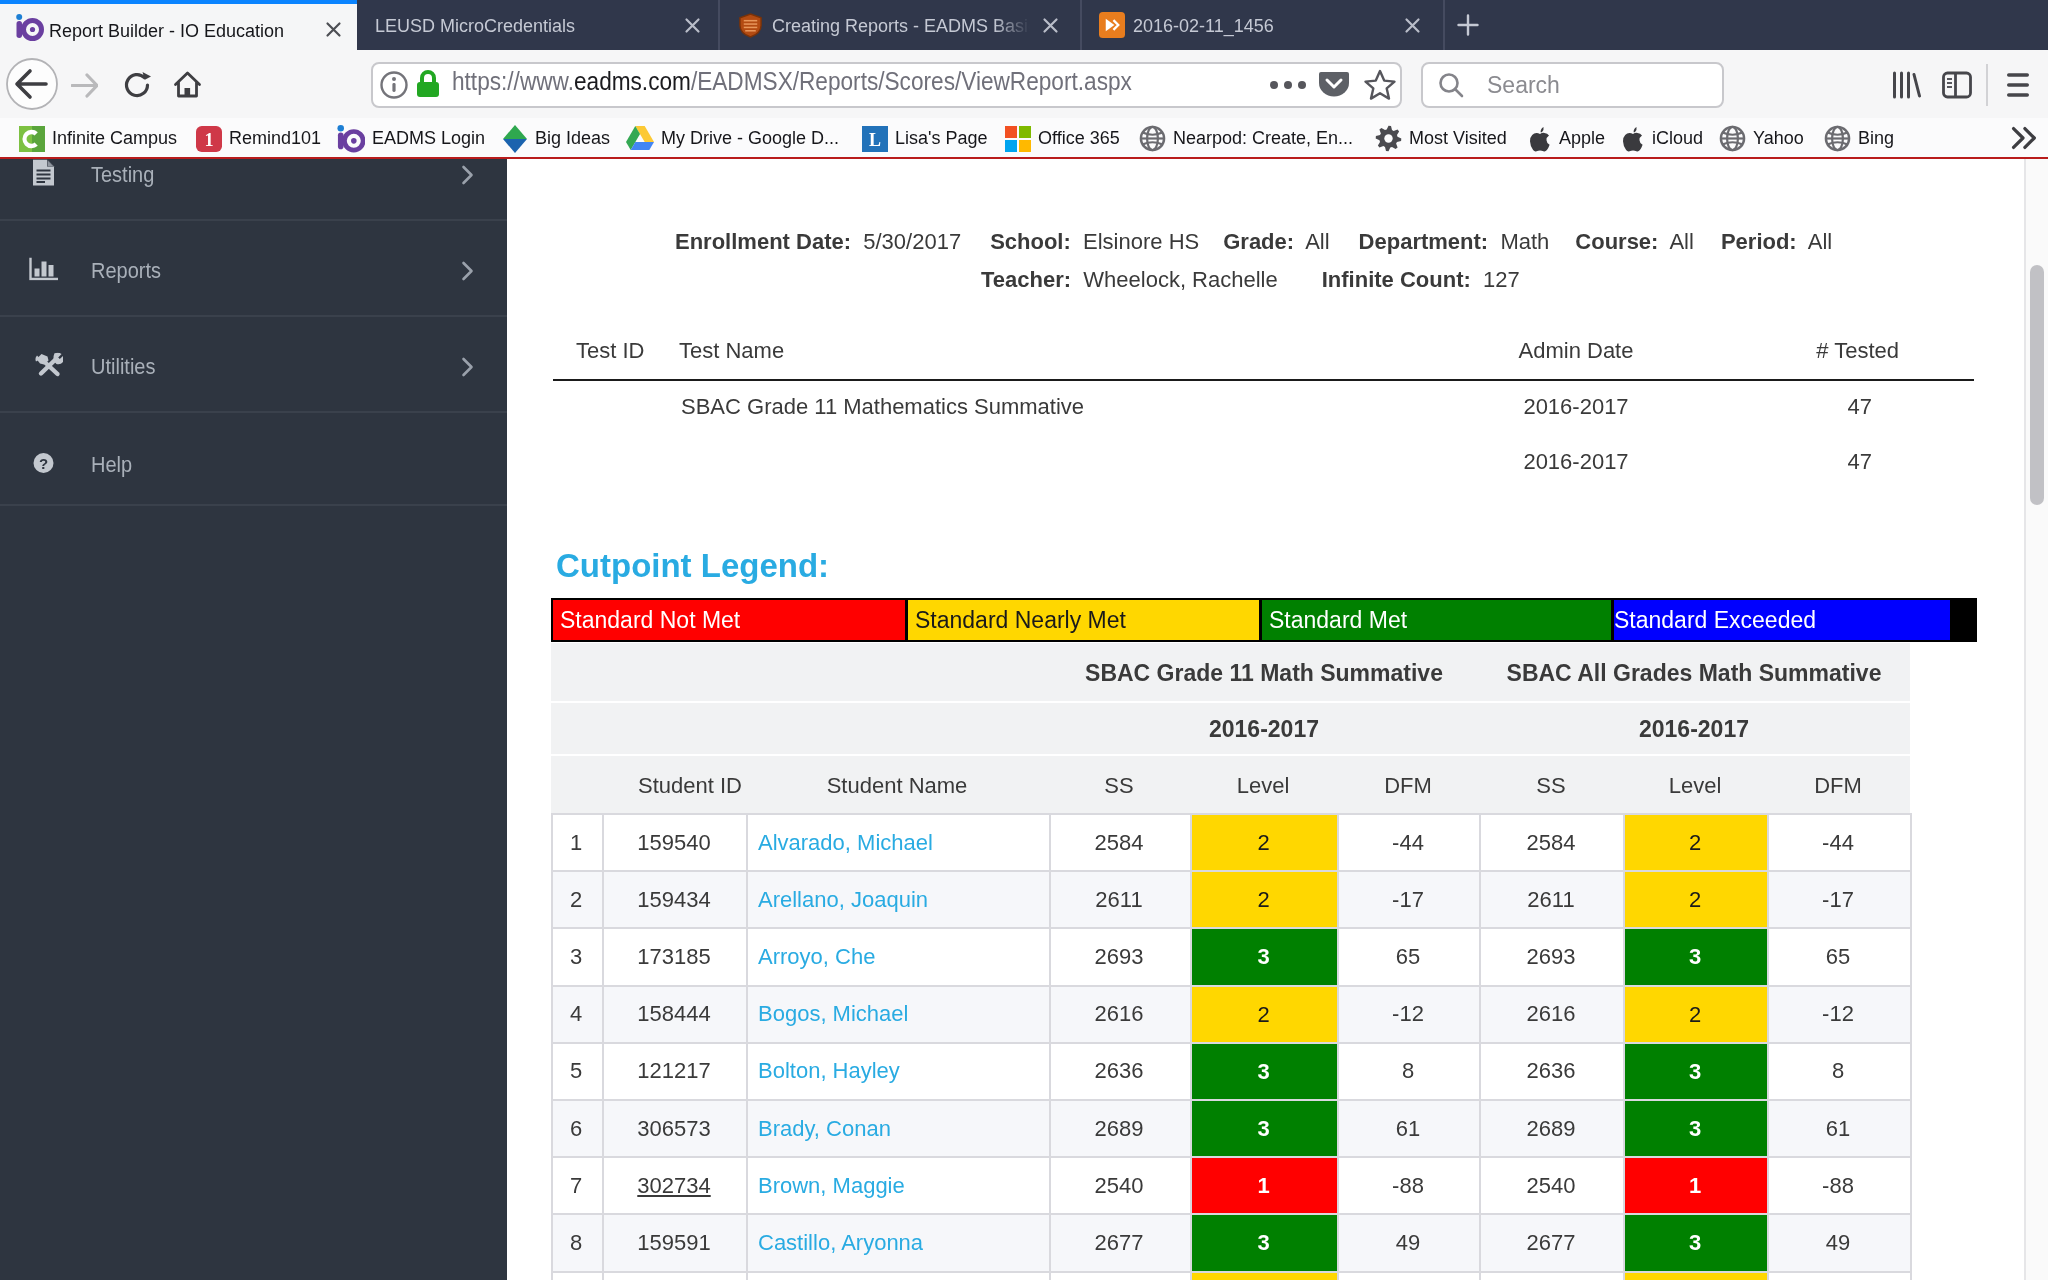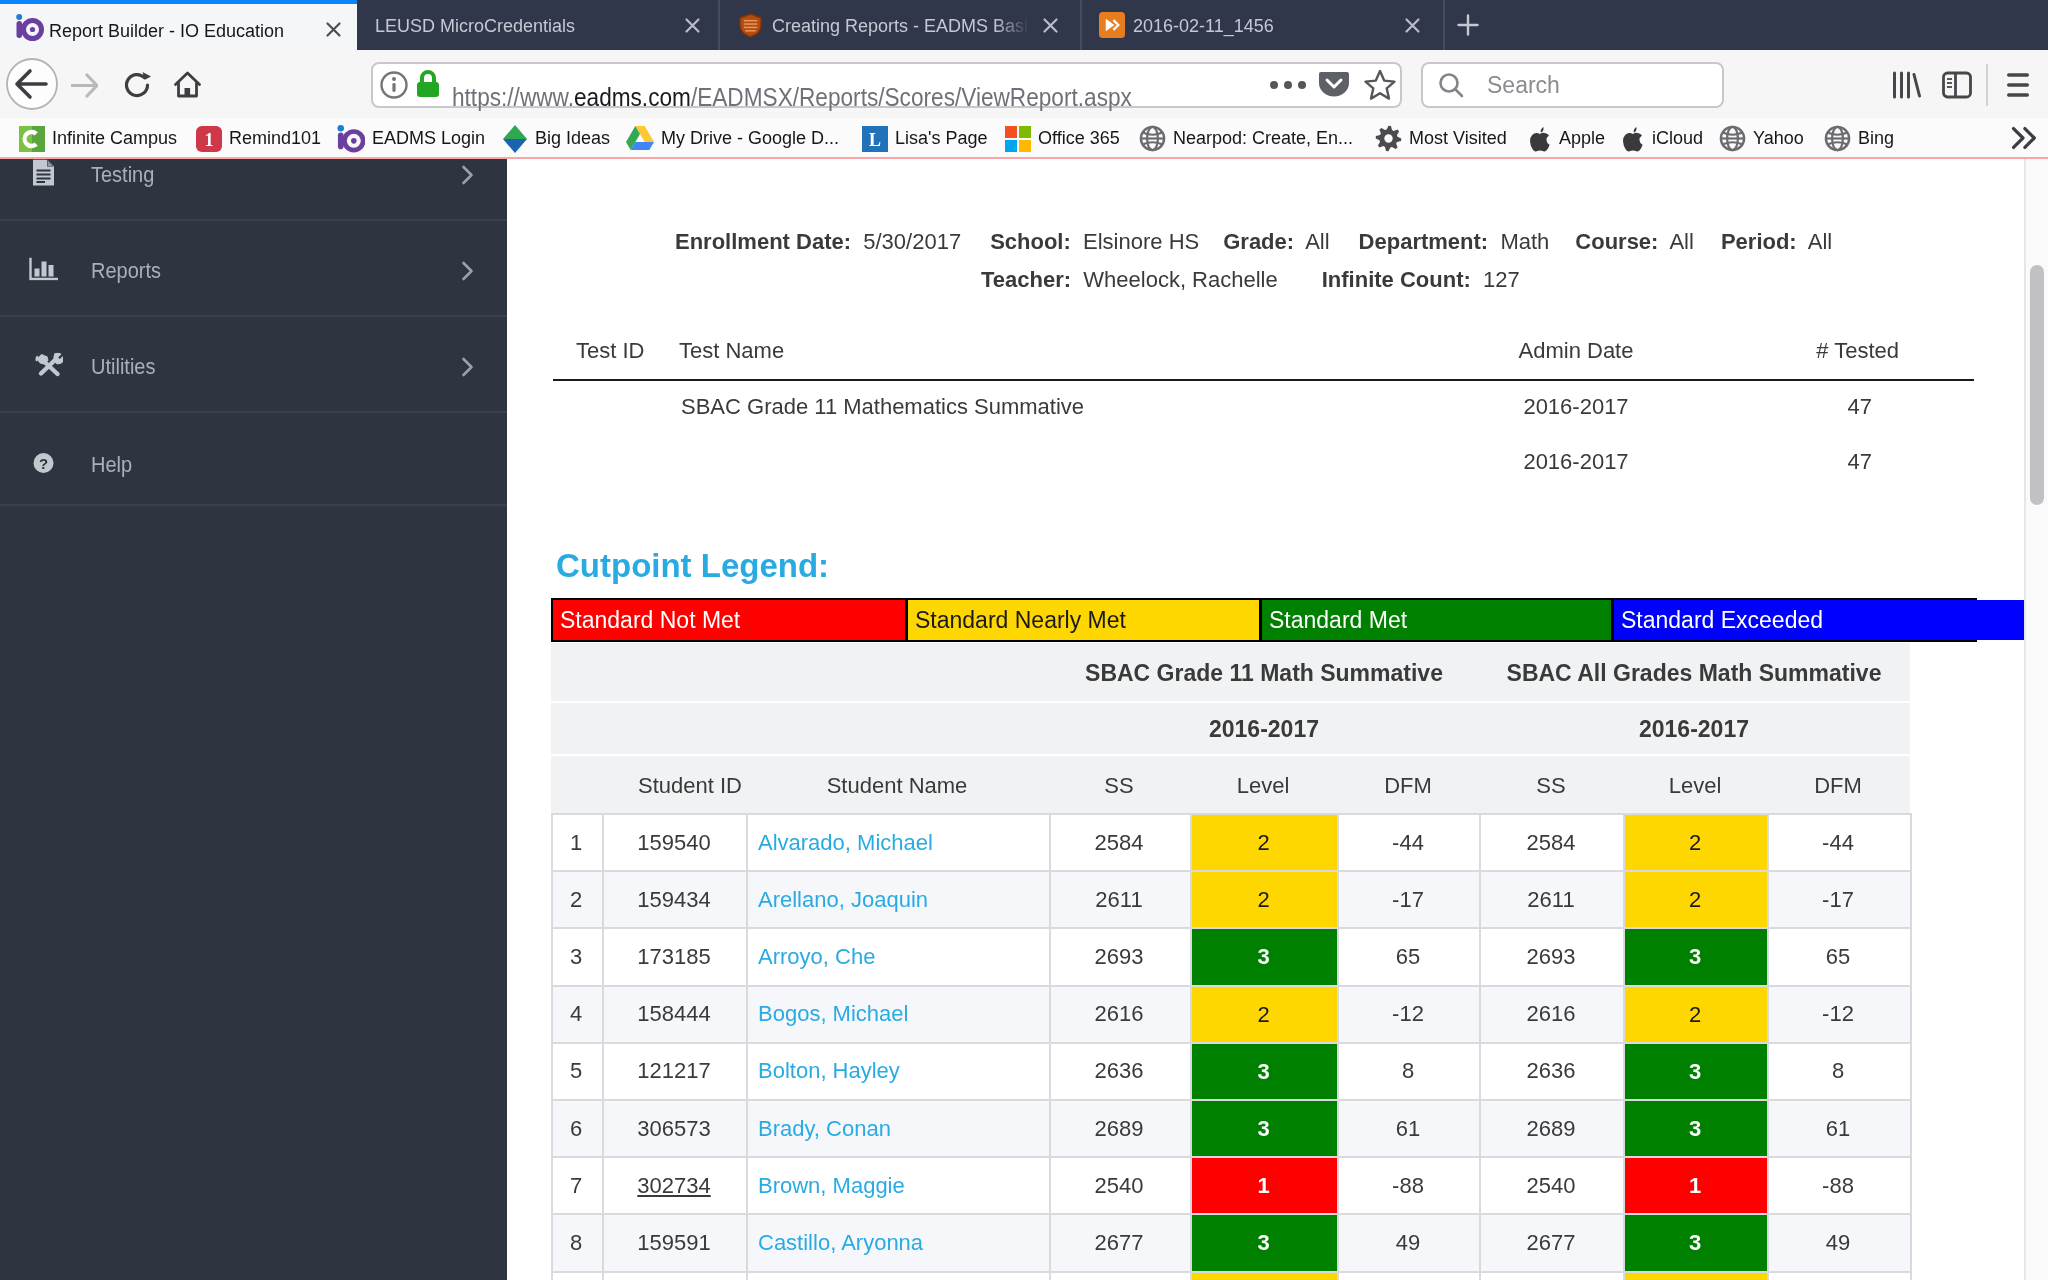--- a/index.html
+++ b/index.html
@@ -7,21 +7,21 @@
 #stage{position:relative;width:2048px;height:1280px;overflow:hidden}
 .abs{position:absolute}
 #tabbar{position:absolute;left:0;top:0;width:2048px;height:50px;background:#30374b}
 .tab-title{position:absolute;top:0;height:50px;line-height:53px;font-size:18px;color:#c5c9d4;white-space:nowrap;overflow:hidden}
 .tabsep{position:absolute;top:0;width:2px;height:50px;background:#454b60}
 .tx{position:absolute;top:17px;width:17px;height:17px}
 .tx svg{display:block}
 #activetab{position:absolute;left:0;top:0;width:357px;height:50px;background:#f5f6f7;border-top:4px solid #0a84ff}
 #toolbar{position:absolute;left:0;top:50px;width:2048px;height:68px;background:#f6f6f7}
 .field{position:absolute;top:12px;height:46px;background:#fff;border:2px solid #c8c8cc;border-radius:8px}
-#bmbar{position:absolute;left:0;top:118px;width:2048px;height:41px;background:#fbfbfc;border-bottom:2px solid #fca5a5}
+#bmbar{position:absolute;left:0;top:118px;width:2048px;height:41px;background:#fbfbfc;border-bottom:2px solid #b91c1c}
 .bm{position:absolute;top:0;height:41px;display:flex;align-items:center;font-size:18px;color:#16161a;white-space:nowrap}
 .bm .fav{margin-right:7px;flex:0 0 auto}
 #sidebar{position:absolute;left:0;top:159px;width:507px;height:1121px;background:#2e3540;overflow:hidden}
 .sdiv{position:absolute;left:0;width:507px;height:2px;background:#3a414c}
 .slabel{position:absolute;left:91px;font-size:21.5px;color:#a9b0b9;transform:translateY(-50%)}
 #content{position:absolute;left:507px;top:159px;width:1541px;height:1121px;background:#fff;font-size:22px;color:#3a3a3a}
 .b{font-weight:bold}
 .cl{position:absolute;white-space:nowrap;transform:translateY(-50%)}
 .ctr{transform:translate(-50%,-50%)}
 .rt{transform:translate(-100%,-50%)}
@@ -105,21 +105,21 @@
 <div class="field" style="left:371px;width:1031px"></div>
 <svg class="abs" style="left:380px;top:21px" width="28" height="28" viewBox="0 0 28 28">
  <circle cx="14" cy="14" r="12.5" fill="none" stroke="#74747a" stroke-width="2.4"></circle>
  <circle cx="14" cy="8" r="2" fill="#74747a"></circle>
  <rect x="12.4" y="12" width="3.2" height="9" rx="1.4" fill="#74747a"></rect>
 </svg>
 <svg class="abs" style="left:414px;top:19px" width="28" height="30" viewBox="0 0 28 30">
  <rect x="3" y="13" width="22" height="15" rx="3" fill="#22a722"></rect>
  <path d="M8 13 L8 9 A6 6 0 0 1 20 9 L20 13" stroke="#22a722" stroke-width="4" fill="none"></path>
 </svg>
-<div class="abs" style="left:452px;top:24px;height:28px;line-height:47px;font-size:25px;color:#70707a;white-space:nowrap"><span style="display:inline-block;transform:scaleX(.905);transform-origin:0 50%">https://www.<span style="color:#1b1b1f">eadms.com</span>/EADMSX/Reports/Scores/ViewReport.aspx</span></div>
+<div class="abs" style="left:452px;top:8px;height:28px;line-height:47px;font-size:25px;color:#70707a;white-space:nowrap"><span style="display:inline-block;transform:scaleX(.905);transform-origin:0 50%">https://www.<span style="color:#1b1b1f">eadms.com</span>/EADMSX/Reports/Scores/ViewReport.aspx</span></div>
 <svg class="abs" style="left:1268px;top:29px" width="40" height="12" viewBox="0 0 40 12">
         <circle cx="6" cy="6" r="4" fill="#56565c"></circle>
         <circle cx="20" cy="6" r="4" fill="#56565c"></circle>
         <circle cx="34" cy="6" r="4" fill="#56565c"></circle>
       </svg>
 <svg class="abs" style="left:1318px;top:20px" width="32" height="30" viewBox="0 0 32 30">
  <path d="M3 2 L29 2 Q31 2 31 4 L31 13 A15 13.5 0 0 1 1 13 L1 4 Q1 2 3 2 Z" fill="#5d6066"></path>
  <path d="M9 10 L16 17 L23 10" stroke="#fff" stroke-width="3" fill="none" stroke-linecap="round" stroke-linejoin="round"></path>
 </svg>
 <svg class="abs" style="left:1363px;top:18px" width="34" height="34" viewBox="0 0 34 34">
@@ -288,21 +288,21 @@
 <div class="cl" style="left:174px;top:248px;">SBAC Grade 11 Mathematics Summative</div>
 <div class="cl ctr" style="left:1069px;top:248px;">2016-2017</div>
 <div class="cl rt" style="left:1365px;top:248px;">47</div>
 <div class="cl ctr" style="left:1069px;top:303px;">2016-2017</div>
 <div class="cl rt" style="left:1365px;top:303px;">47</div>
 <div class="cl" style="left:49px;top:407px;font-size:33px;font-weight:bold;color:#29abe2">Cutpoint Legend:</div>
 <div class="abs" style="left:44px;top:439px;width:1426px;height:44px;background:#000"></div>
 <div class="abs" style="left:46px;top:441px;width:352px;height:40px;background:#ff0000;color:#fff;font-size:23px;line-height:40px;padding-left:7px;white-space:nowrap">Standard Not Met</div>
 <div class="abs" style="left:401px;top:441px;width:351px;height:40px;background:#ffd700;color:#1a1a1a;font-size:23px;line-height:40px;padding-left:7px;white-space:nowrap">Standard Nearly Met</div>
 <div class="abs" style="left:755px;top:441px;width:349px;height:40px;background:#008000;color:#fff;font-size:23px;line-height:40px;padding-left:7px;white-space:nowrap">Standard Met</div>
-<div class="abs" style="left:1107px;top:441px;width:411px;height:40px;background:#0000ff;color:#fff;font-size:23px;line-height:40px;padding-left:7px;white-space:nowrap">Standard Exceeded</div>
+<div class="abs" style="left:1107px;top:441px;width:336px;height:40px;background:#0000ff;color:#fff;font-size:23px;line-height:40px;padding-left:0;white-space:nowrap">Standard Exceeded</div>
 <div class="abs" style="left:44px;top:484px;width:1359px;height:58px;background:#f1f2f3"></div>
 <div class="abs" style="left:44px;top:544px;width:1359px;height:51px;background:#f1f2f3"></div>
 <div class="abs" style="left:44px;top:597px;width:1359px;height:57px;background:#f1f2f3"></div>
 <div class="cl ctr" style="left:757px;top:514px;font-weight:bold;font-size:23px">SBAC Grade 11 Math Summative</div>
 <div class="cl ctr" style="left:1187px;top:514px;font-weight:bold;font-size:23px">SBAC All Grades Math Summative</div>
 <div class="cl ctr" style="left:757px;top:570px;font-weight:bold;font-size:23px">2016-2017</div>
 <div class="cl ctr" style="left:1187px;top:570px;font-weight:bold;font-size:23px">2016-2017</div>
 <div class="cl ctr" style="left:167px;top:627px;margin-left:16px;">Student ID</div>
 <div class="cl ctr" style="left:390px;top:627px;">Student Name</div>
 <div class="cl ctr" style="left:612px;top:627px;">SS</div>

